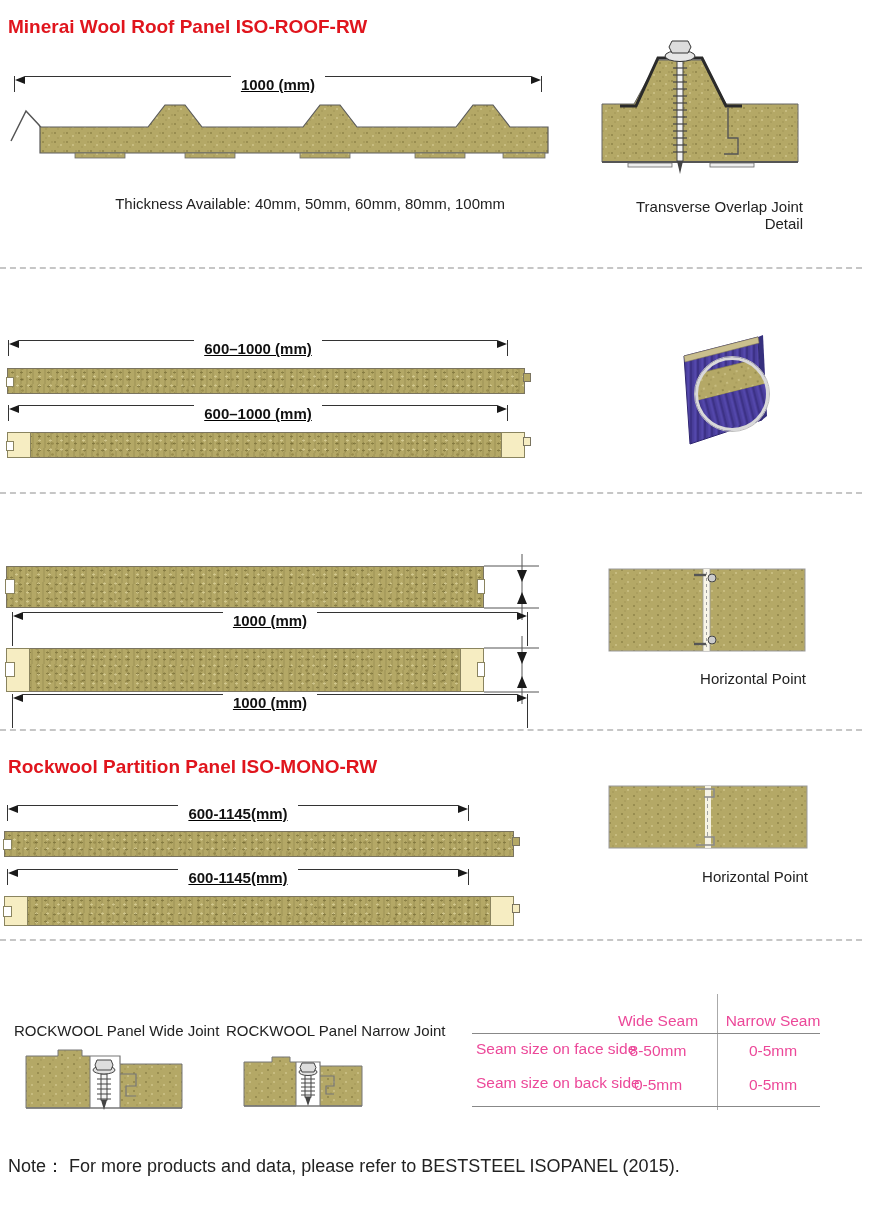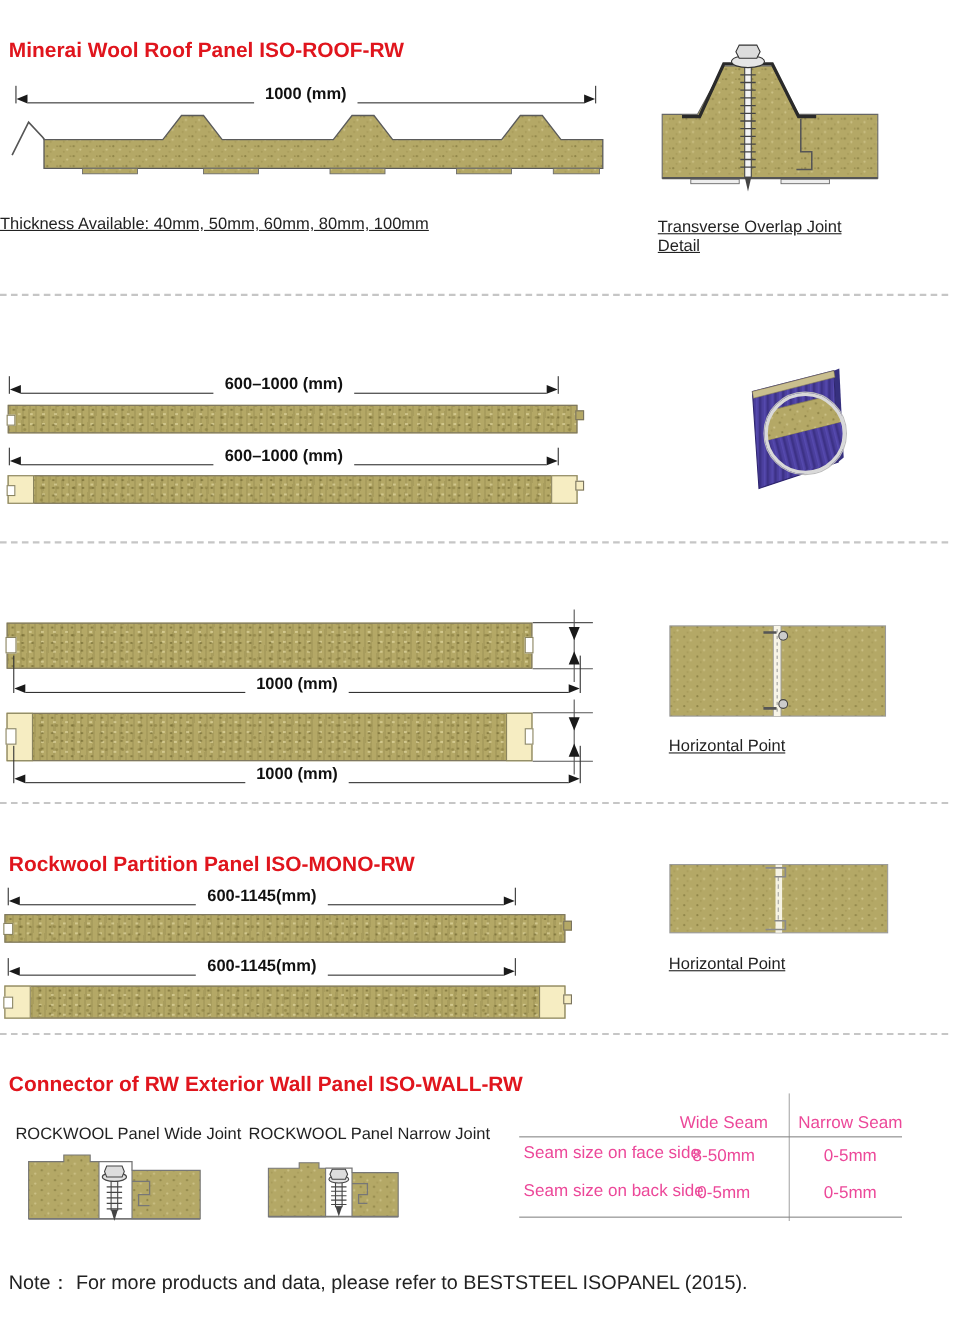--- a/index.html
+++ b/index.html
@@ -1,29 +1,29 @@
 <!DOCTYPE html>
 <html style="--heading: #e0151d; --wool: #b4a866; --cream: #f6edc2; --purple: #4b3f9e;"><head>
 <meta charset="utf-8">
 <style>
   html,body{margin:0;padding:0;background:#fff;}
   #page{position:relative;width:890px;height:1208px;background:#fff;overflow:hidden;
         font-family:"Liberation Sans","DejaVu Sans",sans-serif;}
   .abs{position:absolute;}
 
-  .sec-title{font-size:19px;font-weight:700;color:var(--heading,#e0151d);white-space:nowrap;margin-top:20px;}
-  .cap-text{font-size:15px;color:#222;text-align:left;text-decoration:underline;}
+  .sec-title{font-size:19px;font-weight:700;color:var(--heading,#e0151d);white-space:nowrap;}
+  .cap-text{font-size:15px;color:#222;text-align:right;}
   .side-note{font-size:15px;color:#222;text-align:center;}
   .joint-label{font-size:15px;color:#222;text-align:right;white-space:nowrap;}
   .note-text{font-size:18px;color:#222;}
 
   .sep{border-top:2px dashed #c6c6c6;height:0;left:0;width:862px;}
 
   
-  .dim{display:flex;align-items:flex-end;height:18px;}
+  .dim{display:flex;align-items:flex-start;height:18px;text-decoration:underline;}
   .dim .ext{width:1px;height:16px;background:#333;flex:0 0 auto;}
   .dim.tall .ext{height:34px;}
   .dim .ah{width:0;height:0;border-top:4px solid transparent;border-bottom:4px solid transparent;flex:0 0 auto;}
   .dim .ah.l{border-right:10px solid #1a1a1a;}
   .dim .ah.r{border-left:10px solid #1a1a1a;}
   .dim .ln{flex:1 1 auto;height:1px;background:#333;}
   .dim .lbl{padding:0 10px;font-size:15px;font-weight:700;color:#111;white-space:nowrap;}
 
   
   .wool{
@@ -311,21 +311,20 @@
     <rect x="1" y="1" width="198" height="62" fill="url(#w5)" stroke="#999" stroke-width="1"></rect>
     <rect x="97" y="1" width="6" height="62" fill="#f6f3e4"></rect>
     <path d="M88,4 H106 V12 H96" fill="none" stroke="#8a8a8a" stroke-width="1.5"></path>
     <line x1="99.5" y1="12" x2="99.5" y2="52" stroke="#999" stroke-width=".9" stroke-dasharray="4,3"></line>
     <path d="M88,60 H106 V52 H96" fill="none" stroke="#8a8a8a" stroke-width="1.5"></path>
   </svg>
   <div class="abs cap-text" style="left:608px;top:868px;width:200px;">Horizontal Point</div>
 
   <div class="abs sep" style="top:939px;"></div>
 
-  <div class="abs sec-title" style="left:8px;top:956px;">Connector of RW Exterior Wall Panel ISO-WALL-RW</div>
 
   <div class="abs joint-label" style="left:14px;top:1022px;width:185px;">ROCKWOOL Panel Wide Joint</div>
   <div class="abs joint-label" style="left:226px;top:1022px;width:196px;">ROCKWOOL Panel Narrow Joint</div>
 
   <svg class="abs" style="left:24px;top:1044px;" width="162" height="76" viewBox="0 0 162 76">
     <defs>
       <pattern id="w6" width="12" height="9" patternUnits="userSpaceOnUse">
         <rect width="12" height="9" fill="#b4a866"></rect>
         <circle cx="2" cy="2" r="1" fill="#6f6530" opacity=".55"></circle>
         <circle cx="8" cy="5" r="1" fill="#ded5a0" opacity=".6"></circle>

